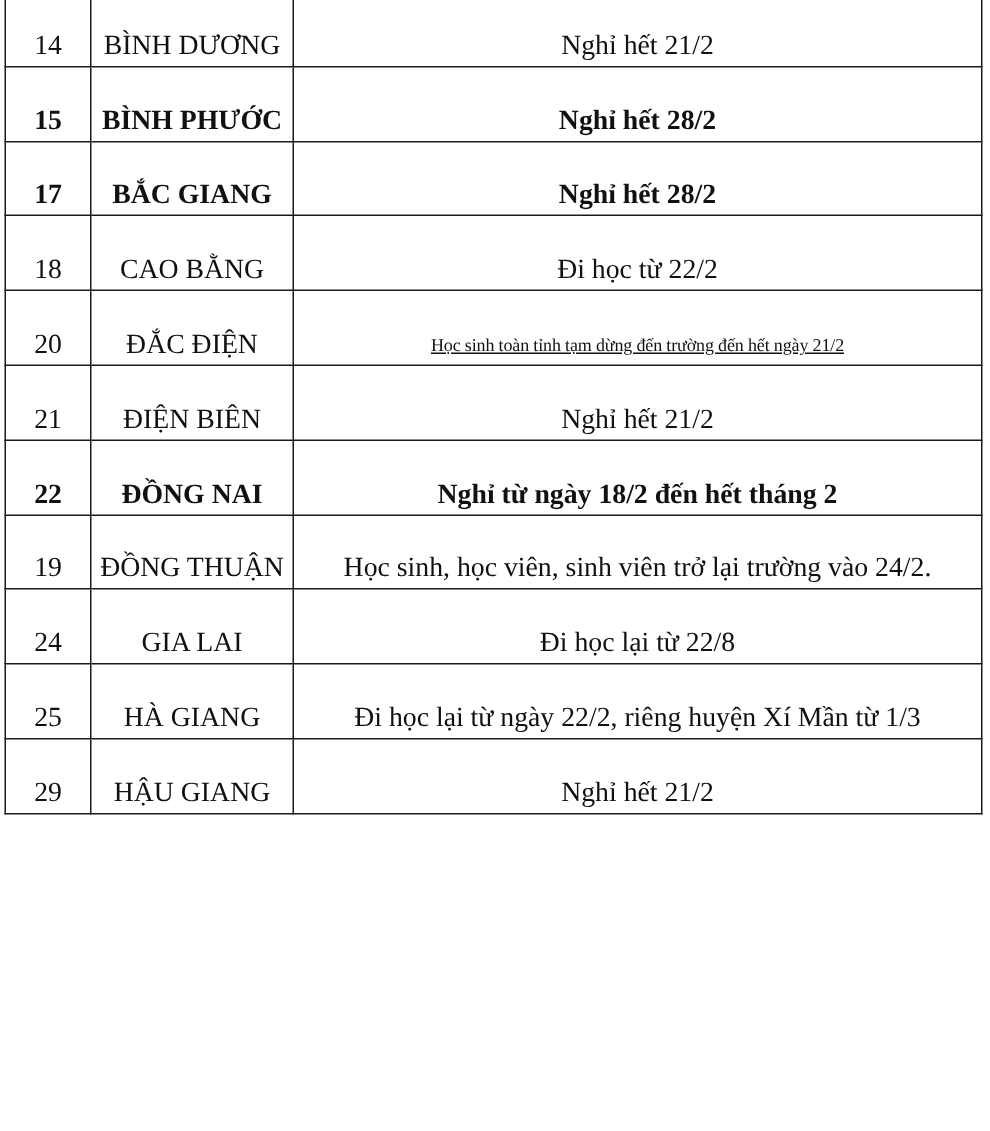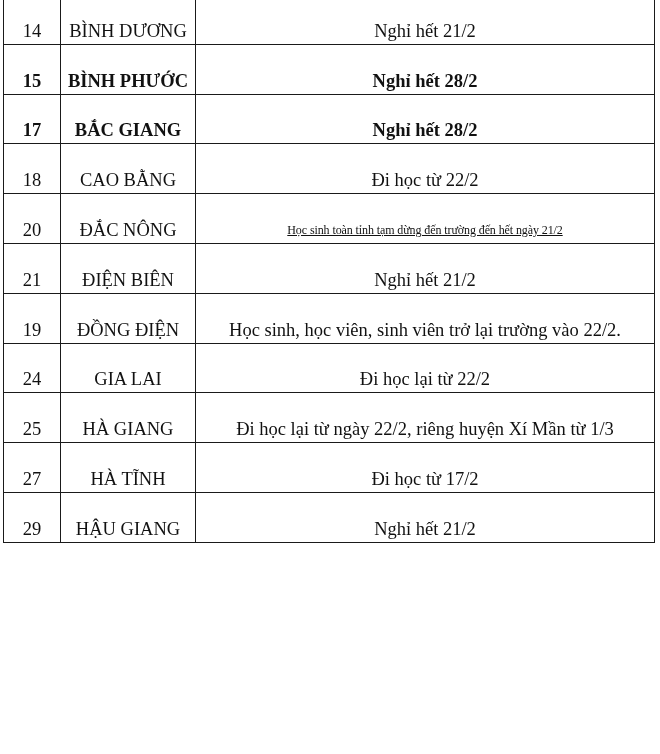--- a/index.html
+++ b/index.html
@@ -65,47 +65,47 @@
         <td class="col-name">BẮC GIANG</td>
         <td class="col-status">Nghỉ hết 28/2</td>
       </tr>
       <tr>
         <td class="col-no">18</td>
         <td class="col-name">CAO BẰNG</td>
         <td class="col-status">Đi học từ 22/2</td>
       </tr>
       <tr>
         <td class="col-no">20</td>
-        <td class="col-name">ĐẮC NÔNG</td>
+        <td class="col-name">ĐẮC ĐIỆN</td>
         <td class="col-status wide">Học sinh toàn tỉnh tạm dừng đến trường đến hết ngày 21/2</td>
       </tr>
       <tr>
         <td class="col-no">21</td>
         <td class="col-name">ĐIỆN BIÊN</td>
         <td class="col-status">Nghỉ hết 21/2</td>
       </tr>
+      <tr class="bold">
+        <td class="col-no">22</td>
+        <td class="col-name">ĐỒNG NAI</td>
+        <td class="col-status">Nghỉ từ ngày 18/2 đến hết tháng 2</td>
+      </tr>
       <tr>
         <td class="col-no">19</td>
-        <td class="col-name">ĐỒNG ĐIỆN</td>
-        <td class="col-status">Học sinh, học viên, sinh viên trở lại trường vào 22/2.</td>
+        <td class="col-name">ĐỒNG THUẬN</td>
+        <td class="col-status">Học sinh, học viên, sinh viên trở lại trường vào 24/2.</td>
       </tr>
       <tr>
         <td class="col-no">24</td>
         <td class="col-name">GIA LAI</td>
-        <td class="col-status">Đi học lại từ 22/2</td>
+        <td class="col-status">Đi học lại từ 22/8</td>
       </tr>
       <tr>
         <td class="col-no">25</td>
         <td class="col-name">HÀ GIANG</td>
         <td class="col-status">Đi học lại từ ngày 22/2, riêng huyện Xí Mần từ 1/3</td>
-      </tr>
-      <tr>
-        <td class="col-no">27</td>
-        <td class="col-name">HÀ TĨNH</td>
-        <td class="col-status">Đi học từ 17/2</td>
       </tr>
       <tr>
         <td class="col-no">29</td>
         <td class="col-name">HẬU GIANG</td>
         <td class="col-status">Nghỉ hết 21/2</td>
       </tr>
     </tbody>
   </table>
 </div>
 

